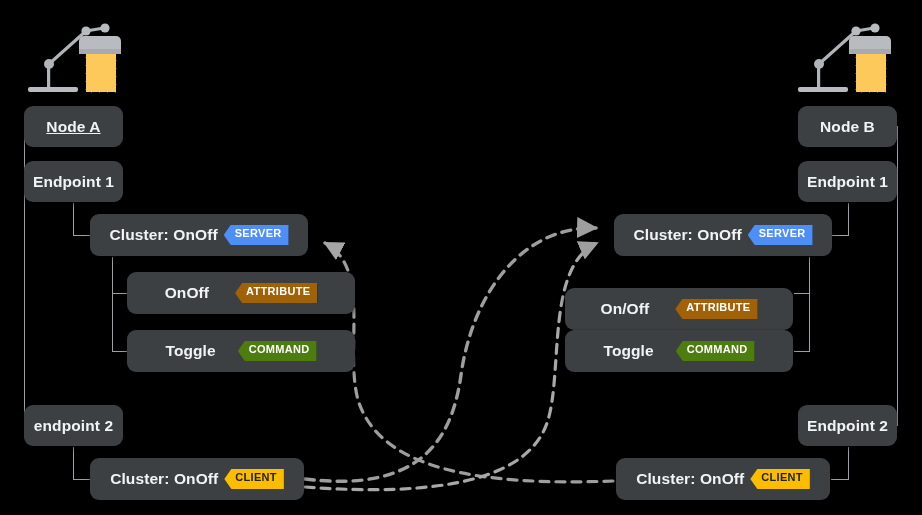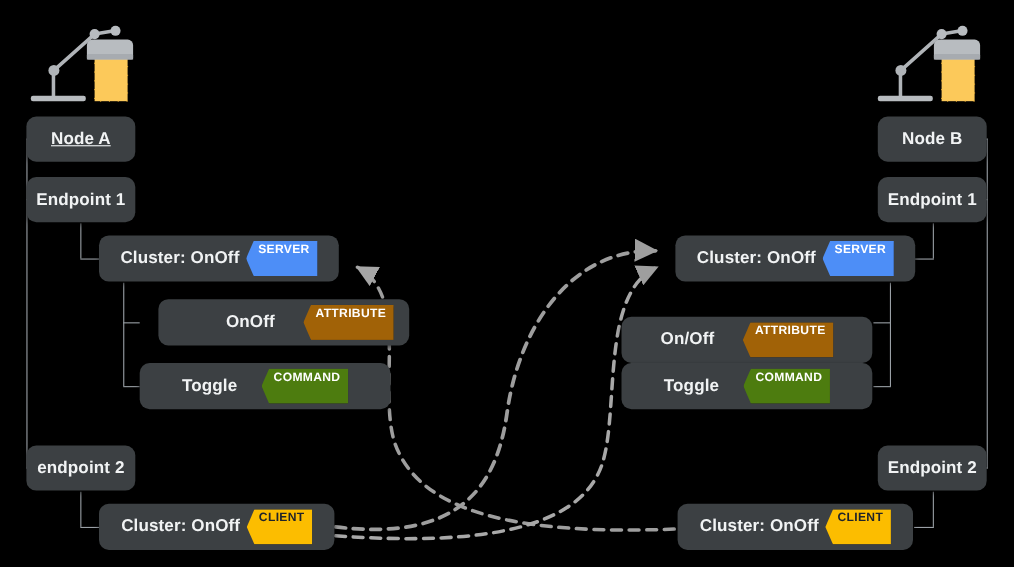--- a/index.html
+++ b/index.html
@@ -32,21 +32,21 @@
 
   
   .tag{
     position:relative;
     display:inline-block;
     font-size:11px;
     font-weight:700;
     letter-spacing:.3px;
     line-height:16px;
     height:20px;
-    padding:0 7px 12px 11px;
+    padding:0 7px 0 11px;
     color:#fff;
     clip-path:polygon(7px 0, 100% 0, 100% 100%, 7px 100%, 0 50%);
     box-shadow:1px 1px 2px rgba(0,0,0,.6);
   }
   .tag.server{background:#4d8ef7;color:#ffffff;}
   .tag.attribute{background:#a16207;color:#ffffff;}
   .tag.command{background:#4d7c0f;color:#ffffff;}
   .tag.client{background:#fcbd00;color:#20242a;}
 
   
@@ -149,21 +149,21 @@
     <span class="lbl">Endpoint 1</span>
   </div>
 
   <div class="box wide" style="left:90px;top:214px;width:218px;height:42px;">
     <span class="row">
       <span class="lbl">Cluster: OnOff</span>
       <span class="tag server">SERVER</span>
     </span>
   </div>
 
-  <div class="box wide" style="left:144px;top:272px;width:228px;height:42px;justify-content:flex-end;">
+  <div class="box wide" style="left:127px;top:272px;width:228px;height:42px;">
     <span class="row" style="gap:26px;">
       <span class="lbl">OnOff</span>
       <span class="tag attribute">ATTRIBUTE</span>
     </span>
   </div>
 
   <div class="box wide" style="left:127px;top:330px;width:228px;height:42px;">
     <span class="row" style="gap:22px;">
       <span class="lbl">Toggle</span>
       <span class="tag command">COMMAND</span>

